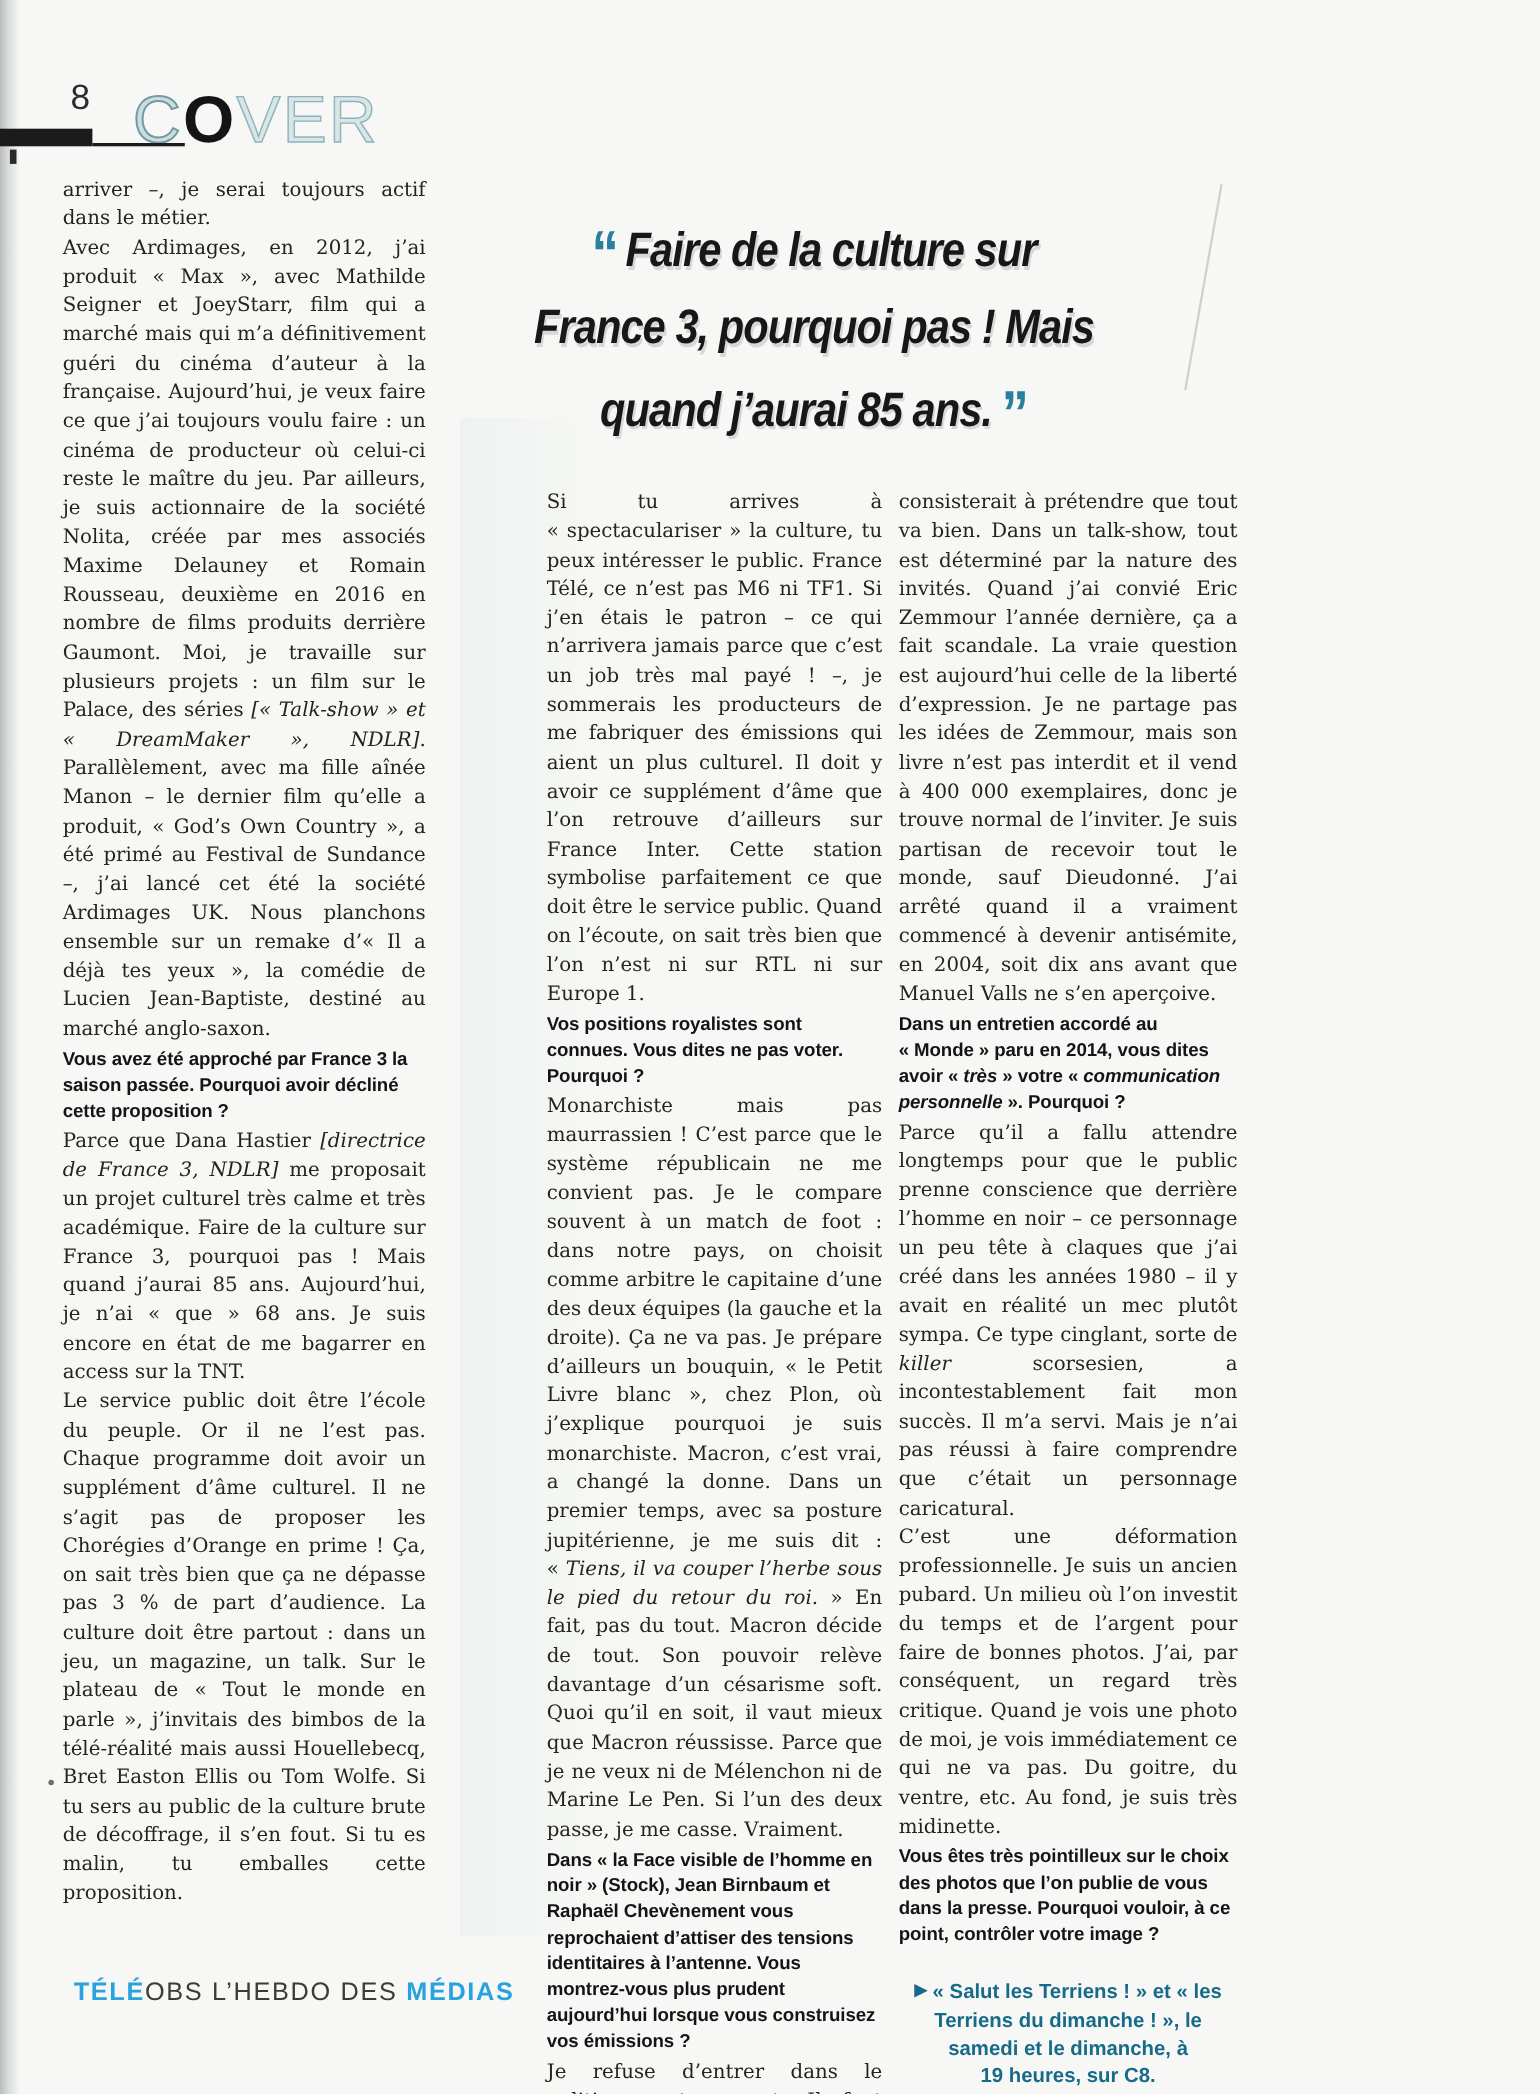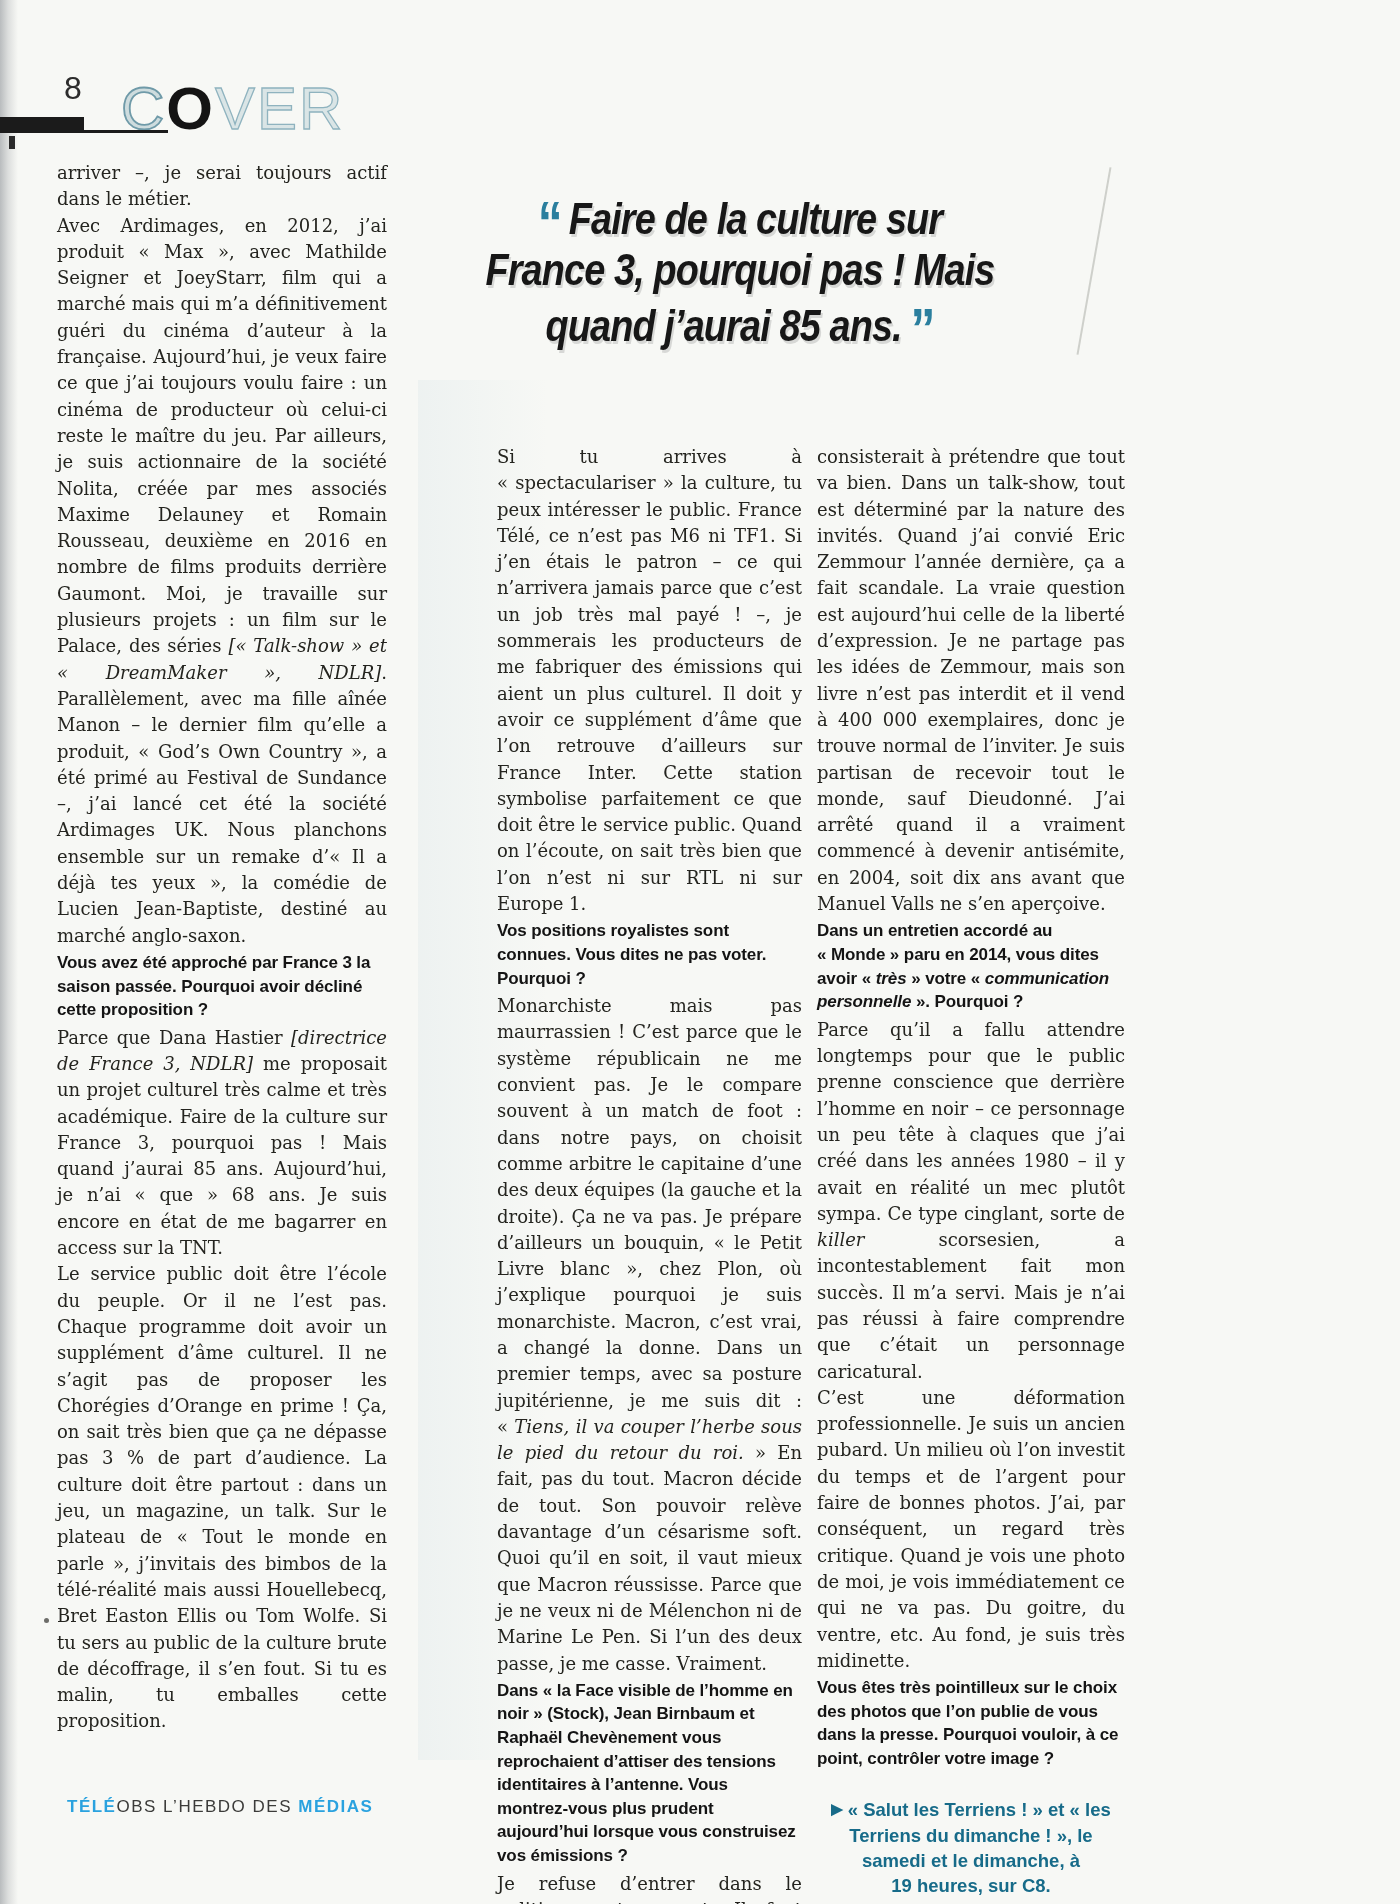--- a/index.html
+++ b/index.html
@@ -26,21 +26,21 @@
     font-size:60px; letter-spacing:2px; }
   .c-outline { color:rgba(111,154,168,0.30); -webkit-text-stroke:1.8px #6f9aa8; }
   .c-solid   { color:#141414; font-weight:700; }
   .c-light   { color:rgba(143,179,191,0.28); -webkit-text-stroke:1.3px #8fb3bf; }
   .hdr-bar  { position:absolute; left:0; top:117px; width:84px; height:16px; background:#1b1b1b; }
   .hdr-line { position:absolute; left:84px; top:130px; width:84px; height:3px; background:#1b1b1b; }
 
   
   .pullquote { position:absolute; left:425px; top:188px; width:630px; text-align:center;
     font-family:"Liberation Sans",sans-serif; font-weight:700; font-style:italic;
-    font-size:44px; line-height:51px; letter-spacing:-1px; color:#171717;
+    font-size:44px; line-height:70px; letter-spacing:-1px; color:#171717;
     text-shadow:2px 3px 0 rgba(105,105,105,0.22); }
   .pq-line { transform:scaleX(0.86); transform-origin:center; white-space:nowrap; }
   .pq-mark { color:#2b7f9e; font-size:58px; font-style:normal; position:relative; text-shadow:none; }
   .pq-open  { top:8px; margin-right:8px; }
   .pq-close { top:8px; margin-left:10px; }
 
   
   .col { position:absolute; text-align:justify; font-size:18px; line-height:26.3px;
     color:#24241f; hyphens:auto; -webkit-hyphens:auto; }
   #col1 { left:57px;  top:160px; width:330px; }
@@ -51,21 +51,21 @@
     line-height:23.6px; text-align:left; color:#141414; letter-spacing:-0.1px;
     margin:2px 0 3px; hyphens:none; -webkit-hyphens:none; }
   .it { font-style:italic; }
   .para.note { font-family:"Liberation Sans",sans-serif; font-weight:700; font-size:18.5px;
     line-height:25px; color:#176b89; text-align:center; margin-top:26px;
     hyphens:none; -webkit-hyphens:none; }
   .note-arrow { font-size:15px; margin-right:5px; position:relative; top:-2px; }
 
   
   .footer { position:absolute; left:67px; top:1797px; font-family:"Liberation Sans",sans-serif;
-    font-size:17px; letter-spacing:1.5px; color:#3b3b39; }
+    font-size:23px; letter-spacing:1.5px; color:#3b3b39; }
   .f-accent { color:#2aa2df; font-weight:700; }
 </style>
 </head>
 <body>
 
 <div class="page">
   <div class="edge"></div>
   <div class="tint"></div>
 
   <div class="hdr-num">8</div>

